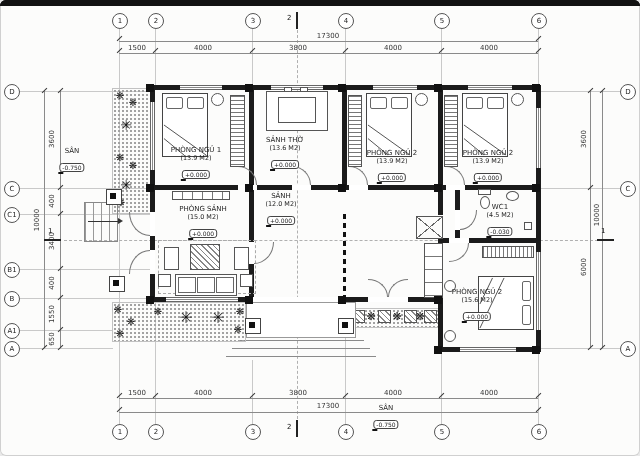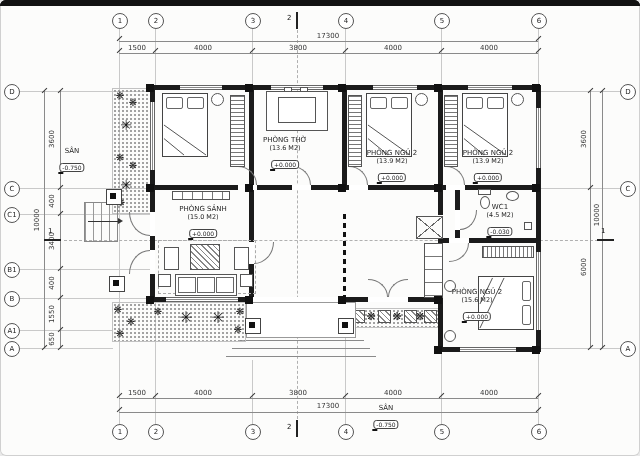--- a/index.html
+++ b/index.html
@@ -321,31 +321,37 @@
   <div class="bed" style="left:478px;top:276px;width:56px;height:54px">
     <svg class="fold" viewBox="0 0 56 54" preserveAspectRatio="none">
         <path d="M26 1 L1 53 M14 1 L1 28" stroke="#555" stroke-width="1" fill="none" vector-effect="non-scaling-stroke"></path>
       </svg>
     <div class="pillow" style="left:43px;top:4px;width:9px;height:20px"></div>
     <div class="pillow" style="left:43px;top:28px;width:9px;height:20px"></div>
   </div>
   <div class="box" style="left:444px;top:280px;width:12px;height:12px;border-radius:50%"></div>
   <div class="box" style="left:444px;top:330px;width:12px;height:12px;border-radius:50%"></div>
 
+  <div class="rlabel" style="left:196px;top:146px">
+    <div class="rname">PHÒNG NGỦ 1</div><div class="rarea">(13.9 M2)</div><span class="lvl">+0.000</span>
+  </div>
   <div class="rlabel" style="left:285px;top:136px">
-    <div class="rname">PHÒNG THỜ</div><div class="rarea">(13.6 M2)</div><span class="lvl">+0.000</span>
+    <div class="rname">SẢNH THỜ</div><div class="rarea">(13.6 M2)</div><span class="lvl">+0.000</span>
   </div>
   <div class="rlabel" style="left:392px;top:149px">
     <div class="rname">PHÒNG NGỦ 2</div><div class="rarea">(13.9 M2)</div><span class="lvl">+0.000</span>
   </div>
   <div class="rlabel" style="left:488px;top:149px">
     <div class="rname">PHÒNG NGỦ 2</div><div class="rarea">(13.9 M2)</div><span class="lvl">+0.000</span>
   </div>
   <div class="rlabel" style="left:203px;top:205px">
     <div class="rname">PHÒNG SẢNH</div><div class="rarea">(15.0 M2)</div><span class="lvl">+0.000</span>
+  </div>
+  <div class="rlabel" style="left:281px;top:192px">
+    <div class="rname">SẢNH</div><div class="rarea">(12.0 M2)</div><span class="lvl">+0.000</span>
   </div>
   <div class="rlabel" style="left:500px;top:203px">
     <div class="rname">WC1</div><div class="rarea">(4.5 M2)</div><span class="lvl">-0.030</span>
   </div>
   <div class="rlabel" style="left:477px;top:288px">
     <div class="rname">PHÒNG NGỦ 2</div><div class="rarea">(15.6 M2)</div><span class="lvl">+0.000</span>
   </div>
   <div class="rlabel" style="left:72px;top:147px">
     <div class="rname">SÂN</div><span class="lvl">-0.750</span>
   </div>

